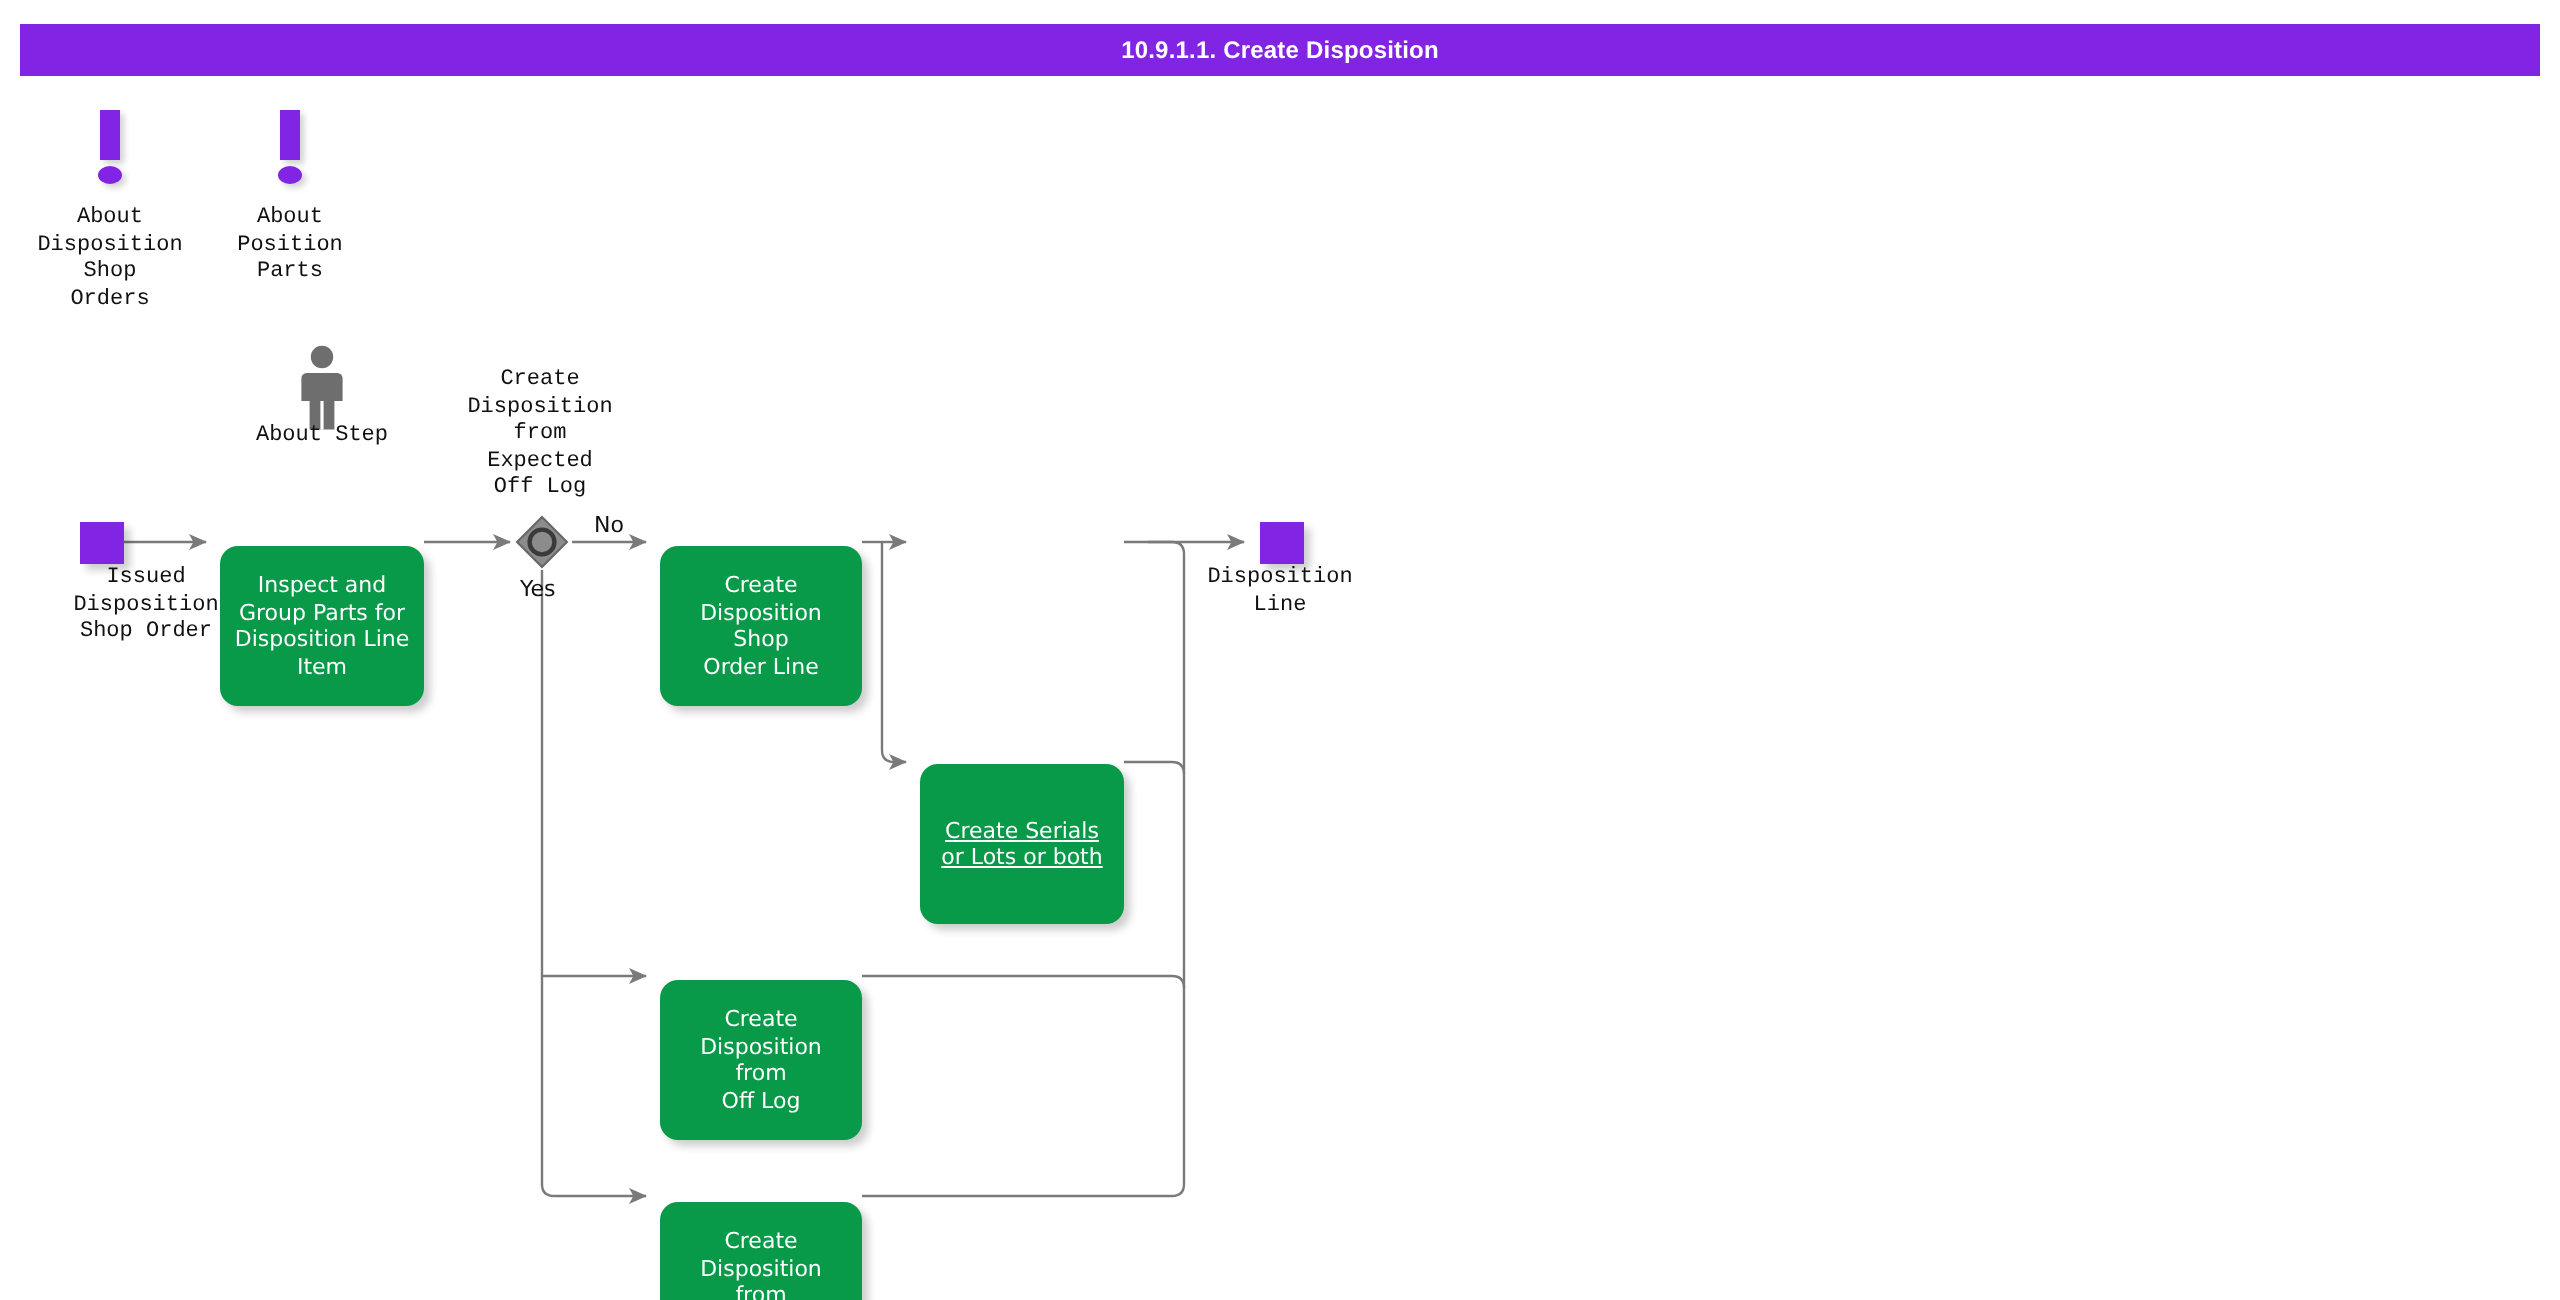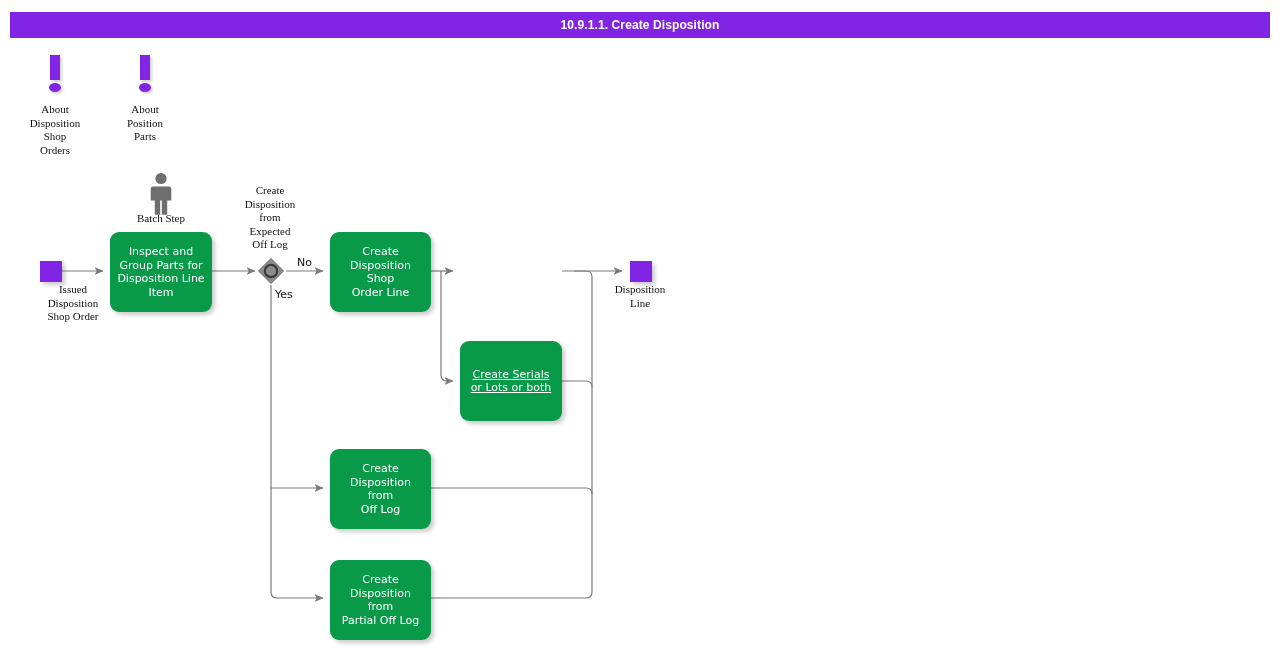--- a/index.html
+++ b/index.html
@@ -53,37 +53,38 @@
     font-size: 11px;
     line-height: 13.5px;
     display: flex;
     align-items: center;
     justify-content: center;
     text-align: center;
     box-sizing: border-box;
     padding: 4px 6px;
     box-shadow: 3px 3px 4px rgba(0,0,0,.20);
     font-family: "DejaVu Sans", sans-serif;
+    margin-top: 41px;
   }
   
   .datasq {
     position: absolute;
     width: 22px;
     height: 21px;
     background: #8224e3;
     box-shadow: 3px 3px 4px rgba(0,0,0,.20);
   }
   
   .caption {
     position: absolute;
     font-size: 11px;
     line-height: 13.5px;
     color: #111111;
     text-align: center;
-    font-family: Liberation Serif, serif;
+    font-family: Liberation Mono, monospace;
     white-space: pre-line;
   }
   .edge-label {
     position: absolute;
     font-size: 11px;
     color: #111111;
     font-family: "DejaVu Sans", sans-serif;
   }
   
   .infoicon {
@@ -181,21 +182,21 @@
   </div>
   <div class="caption" style="left:95px; top:103px; width:100px;">About
 Position
 Parts</div>
 
   <svg class="person" style="left:148px; top:172px;" viewBox="0 0 26 44">
     <circle cx="13" cy="6.5" r="5.6" fill="#6e6e6e"></circle>
     <path d="M5.3,14.5 h15.4 a2.6,2.6 0 0 1 2.6,2.6 v11.4 h-4.1 v14.3 h-12.4 v-14.3 h-4.1 v-11.4 a2.6,2.6 0 0 1 2.6,-2.6 z" fill="#6e6e6e"></path>
     <rect x="12.2" y="28.5" width="1.6" height="14.3" fill="#ffffff"></rect>
   </svg>
-  <div class="caption" style="left:111px; top:212px; width:100px;">Batch Step</div>
+  <div class="caption" style="left:111px; top:212px; width:100px;">About Step</div>
 
   <div class="datasq" style="left:40px; top:261px;"></div>
   <div class="caption" style="left:1px; top:283px; width:100px;padding-left:22px;">Issued
 Disposition
 Shop Order</div>
 
   <div class="node" style="left:110px; top:232px; width:102px; height:80px;">
     <span style="white-space:pre-line;">Inspect and
 Group Parts for
 Disposition Line
@@ -231,19 +232,19 @@
 from
 Expected
 Off Log</div>
 
   <svg class="gateway" style="left:257px; top:257px;" viewBox="0 0 28 28">
     <path d="M14,1.5 L26.5,14 L14,26.5 L1.5,14 Z" fill="#8c8c8c" stroke="#666666" stroke-width="1"></path>
     <circle cx="14" cy="14" r="6.2" fill="none" stroke="#3a3a3a" stroke-width="2.2"></circle>
   </svg>
 
   <div class="edge-label" style="left:297px; top:256px;text-align:right;">No</div>
-  <div class="edge-label" style="left:275px; top:288px;">Yes</div>
+  <div class="edge-label" style="left:260px; top:288px;">Yes</div>
 
   <div class="datasq" style="left:630px; top:261px;"></div>
   <div class="caption" style="left:590px; top:283px; width:100px;">Disposition
 Line</div>
 
 </div>
 
 </body></html>

